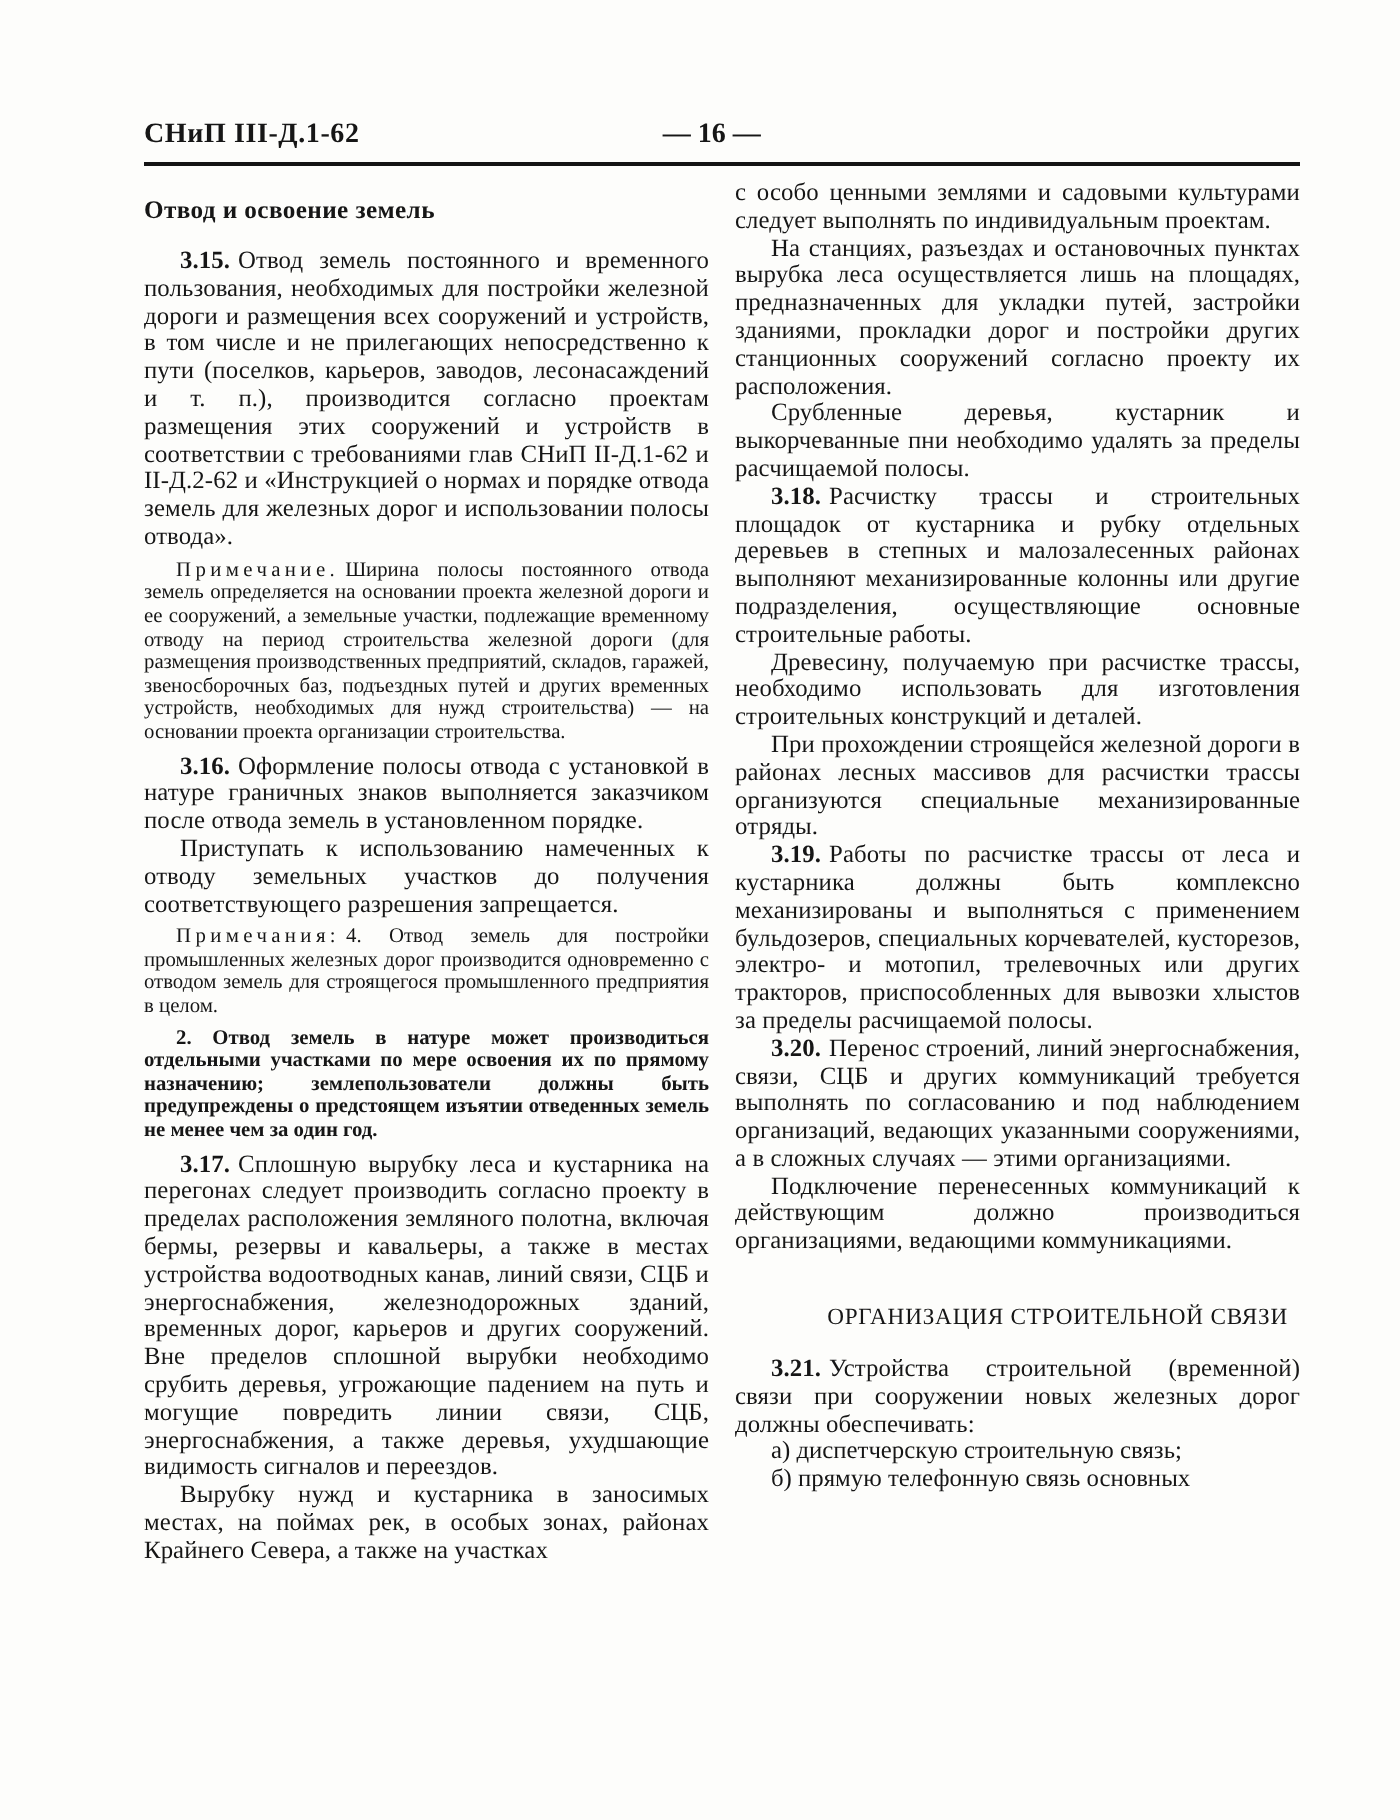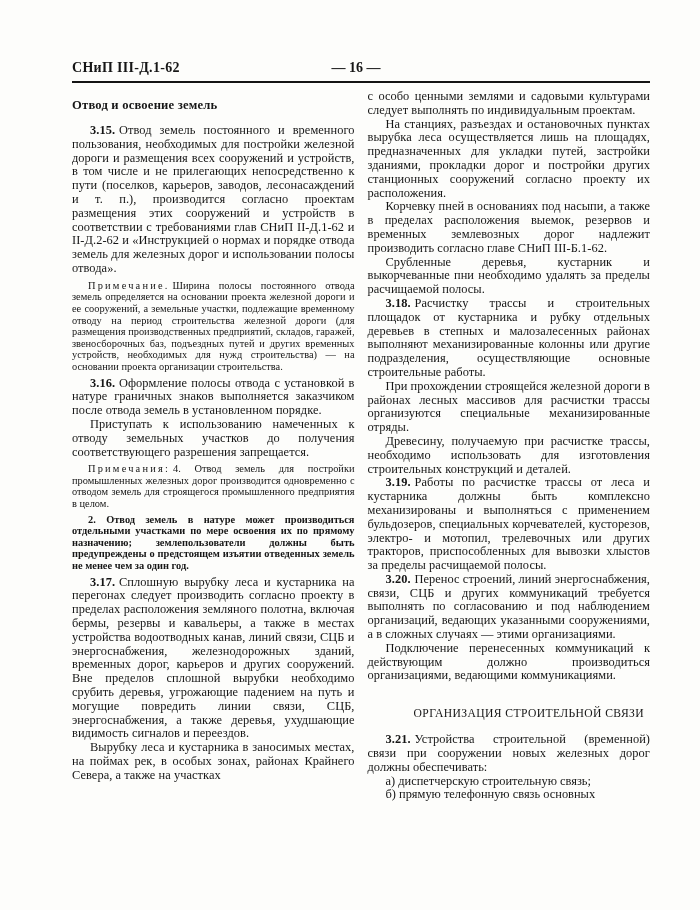--- a/index.html
+++ b/index.html
@@ -65,37 +65,36 @@
       <p class="para"><b class="num">3.16.</b><span>Оформление полосы отвода с установкой в натуре граничных знаков выполняется заказчиком после отвода земель в установленном порядке.</span></p>
 
       <p class="para"><span>Приступать к использованию намеченных к отводу земельных участков до получения соответствующего разрешения запрещается.</span></p>
 
       <p class="note"><span class="note-lead">Примечания:</span><span>4. Отвод земель для постройки промышленных железных дорог производится одновременно с отводом земель для строящегося промышленного предприятия в целом.</span></p>
 
       <p class="note follow"><span>2. Отвод земель в натуре может производиться отдельными участками по мере освоения их по прямому назначению; землепользователи должны быть предупреждены о предстоящем изъятии отведенных земель не менее чем за один год.</span></p>
 
       <p class="para"><b class="num">3.17.</b><span>Сплошную вырубку леса и кустарника на перегонах следует производить согласно проекту в пределах расположения земляного полотна, включая бермы, резервы и кавальеры, а также в местах устройства водоотводных канав, линий связи, СЦБ и энергоснабжения, железнодорожных зданий, временных дорог, карьеров и других сооружений. Вне пределов сплошной вырубки необходимо срубить деревья, угрожающие падением на путь и могущие повредить линии связи, СЦБ, энергоснабжения, а также деревья, ухудшающие видимость сигналов и переездов.</span></p>
 
-      <p class="para"><span>Вырубку леса и кустарника в заносимых местах, на поймах рек, в особых зонах, районах Крайнего Севера, а также на участках</span></p>
+      <p class="para"><span>Вырубку нужд и кустарника в заносимых местах, на поймах рек, в особых зонах, районах Крайнего Севера, а также на участках</span></p>
     </div>
 
     <div class="col">
       <p class="para cont"><span>с особо ценными землями и садовыми культурами следует выполнять по индивидуальным проектам.</span></p>
 
       <p class="para"><span>На станциях, разъездах и остановочных пунктах вырубка леса осуществляется лишь на площадях, предназначенных для укладки путей, застройки зданиями, прокладки дорог и постройки других станционных сооружений согласно проекту их расположения.</span></p>
 
-      <p class="para"><span>Корчевку пней в основаниях под насыпи, а также в пределах расположения выемок, резервов и временных землевозных дорог надлежит производить согласно главе СНиП III-Б.1-62.</span></p>
 
       <p class="para"><span>Срубленные деревья, кустарник и выкорчеванные пни необходимо удалять за пределы расчищаемой полосы.</span></p>
 
       <p class="para"><b class="num">3.18.</b><span>Расчистку трассы и строительных площадок от кустарника и рубку отдельных деревьев в степных и малозалесенных районах выполняют механизированные колонны или другие подразделения, осуществляющие основные строительные работы.</span></p>
 
+      <p class="para"><span>Древесину, получаемую при расчистке трассы, необходимо использовать для изготовления строительных конструкций и деталей.</span></p>
+
       <p class="para"><span>При прохождении строящейся железной дороги в районах лесных массивов для расчистки трассы организуются специальные механизированные отряды.</span></p>
-
-      <p class="para"><span>Древесину, получаемую при расчистке трассы, необходимо использовать для изготовления строительных конструкций и деталей.</span></p>
 
       <p class="para"><b class="num">3.19.</b><span>Работы по расчистке трассы от леса и кустарника должны быть комплексно механизированы и выполняться с применением бульдозеров, специальных корчевателей, кусторезов, электро- и мотопил, трелевочных или других тракторов, приспособленных для вывозки хлыстов за пределы расчищаемой полосы.</span></p>
 
       <p class="para"><b class="num">3.20.</b><span>Перенос строений, линий энергоснабжения, связи, СЦБ и других коммуникаций требуется выполнять по согласованию и под наблюдением организаций, ведающих указанными сооружениями, а в сложных случаях — этими организациями.</span></p>
 
       <p class="para"><span>Подключение перенесенных коммуникаций к действующим должно производиться организациями, ведающими коммуникациями.</span></p>
 
       <h3 class="sec-title2">ОРГАНИЗАЦИЯ СТРОИТЕЛЬНОЙ СВЯЗИ</h3>
 
       <p class="para"><b class="num">3.21.</b><span>Устройства строительной (временной) связи при сооружении новых железных дорог должны обеспечивать:</span></p>

